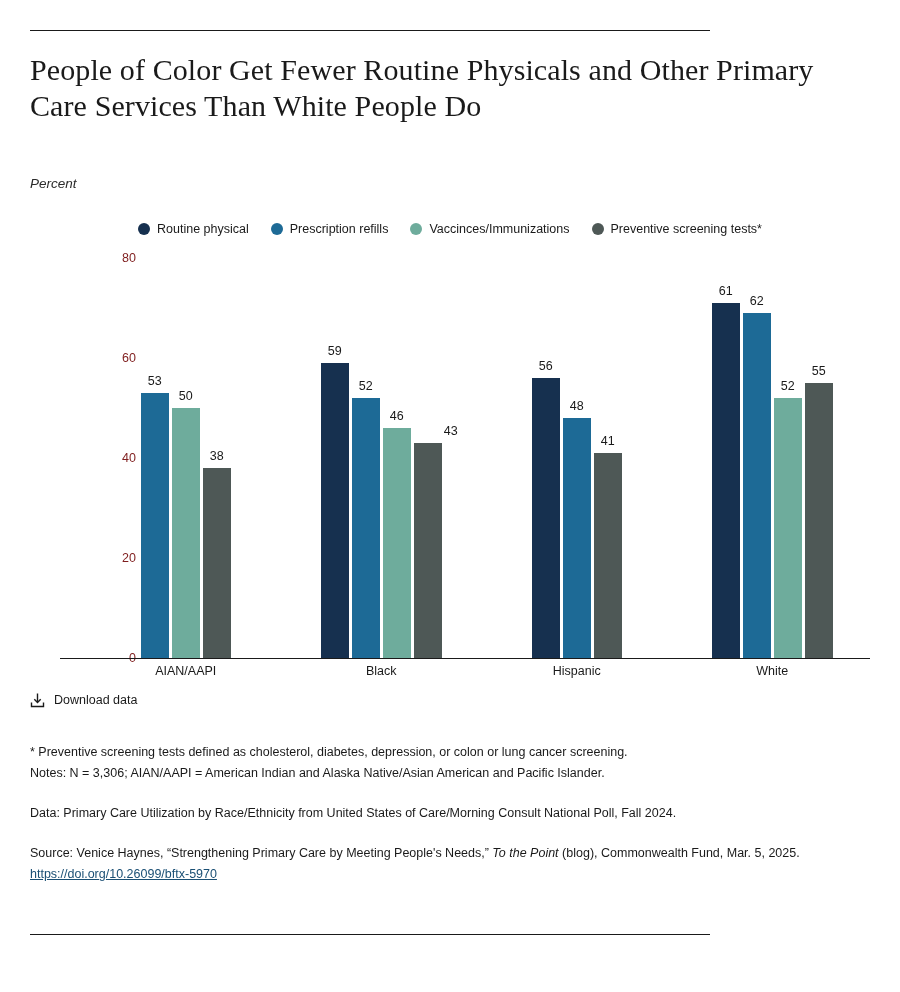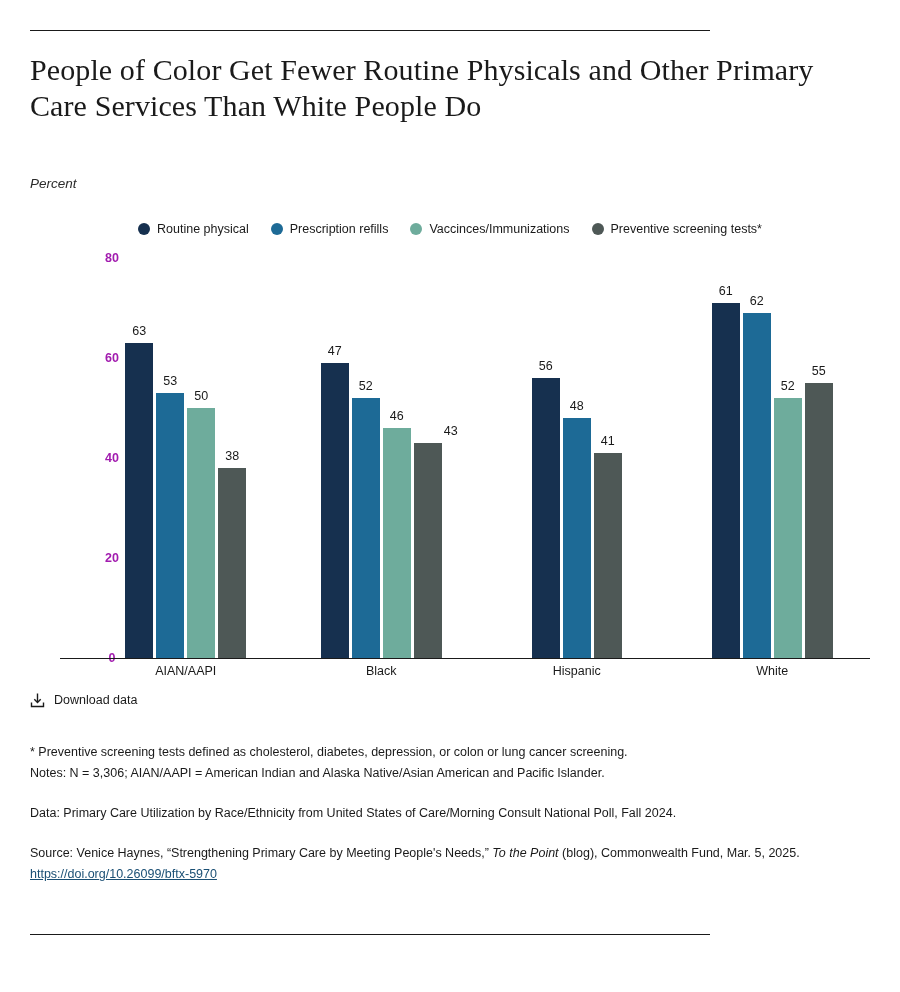--- a/index.html
+++ b/index.html
@@ -96,25 +96,24 @@
     position: absolute;
     left: 58px;
     top: 0;
     right: 0;
     height: 400px;
   }
   .ytick {
     position: absolute;
     left: 0;
     width: 48px;
-    text-align: center;
-    font-size: 12.5px;
-    color: #a21caf;
+    text-align: right;
+    font-size: 12.5px;
+    color: #7f1d1d;
     transform: translateY(-50%);
-    font-weight: bold;
   }
   .baseline {
     position: absolute;
     left: 30px;
     right: 0;
     top: 400px;
     height: 1px;
     background: #1a1a1a;
   }
   .groups {
@@ -240,42 +239,38 @@
         <div class="ytick" style="top: 300px;">20</div>
         <div class="ytick" style="top: 200px;">40</div>
         <div class="ytick" style="top: 100px;">60</div>
         <div class="ytick" style="top: 0px;">80</div>
       </div>
     <div class="baseline"></div>
     <div class="groups">
         <div class="group">
           <div class="bars">
             <div class="bar-wrap">
-              <div class="bar-value" style="bottom: 320px;">63</div>
-              <div class="bar" style="height: 315px; background: rgb(22, 48, 79);"></div>
-            </div>
-            <div class="bar-wrap">
               <div class="bar-value" style="bottom: 270px;">53</div>
               <div class="bar" style="height: 265px; background: rgb(29, 106, 150);"></div>
             </div>
             <div class="bar-wrap">
               <div class="bar-value" style="bottom: 255px;">50</div>
               <div class="bar" style="height: 250px; background: rgb(110, 172, 156);"></div>
             </div>
             <div class="bar-wrap">
               <div class="bar-value" style="bottom: 195px;">38</div>
               <div class="bar" style="height: 190px; background: rgb(78, 88, 86);"></div>
             </div>
           </div>
           <div class="group-label">AIAN/AAPI</div>
         </div>
         <div class="group">
           <div class="bars">
             <div class="bar-wrap">
-              <div class="bar-value" style="bottom: 300px;">47</div>
+              <div class="bar-value" style="bottom: 300px;">59</div>
               <div class="bar" style="height: 295px; background: rgb(22, 48, 79);"></div>
             </div>
             <div class="bar-wrap">
               <div class="bar-value" style="bottom: 265px;">52</div>
               <div class="bar" style="height: 260px; background: rgb(29, 106, 150);"></div>
             </div>
             <div class="bar-wrap">
               <div class="bar-value" style="bottom: 235px;">46</div>
               <div class="bar" style="height: 230px; background: rgb(110, 172, 156);"></div>
             </div>

